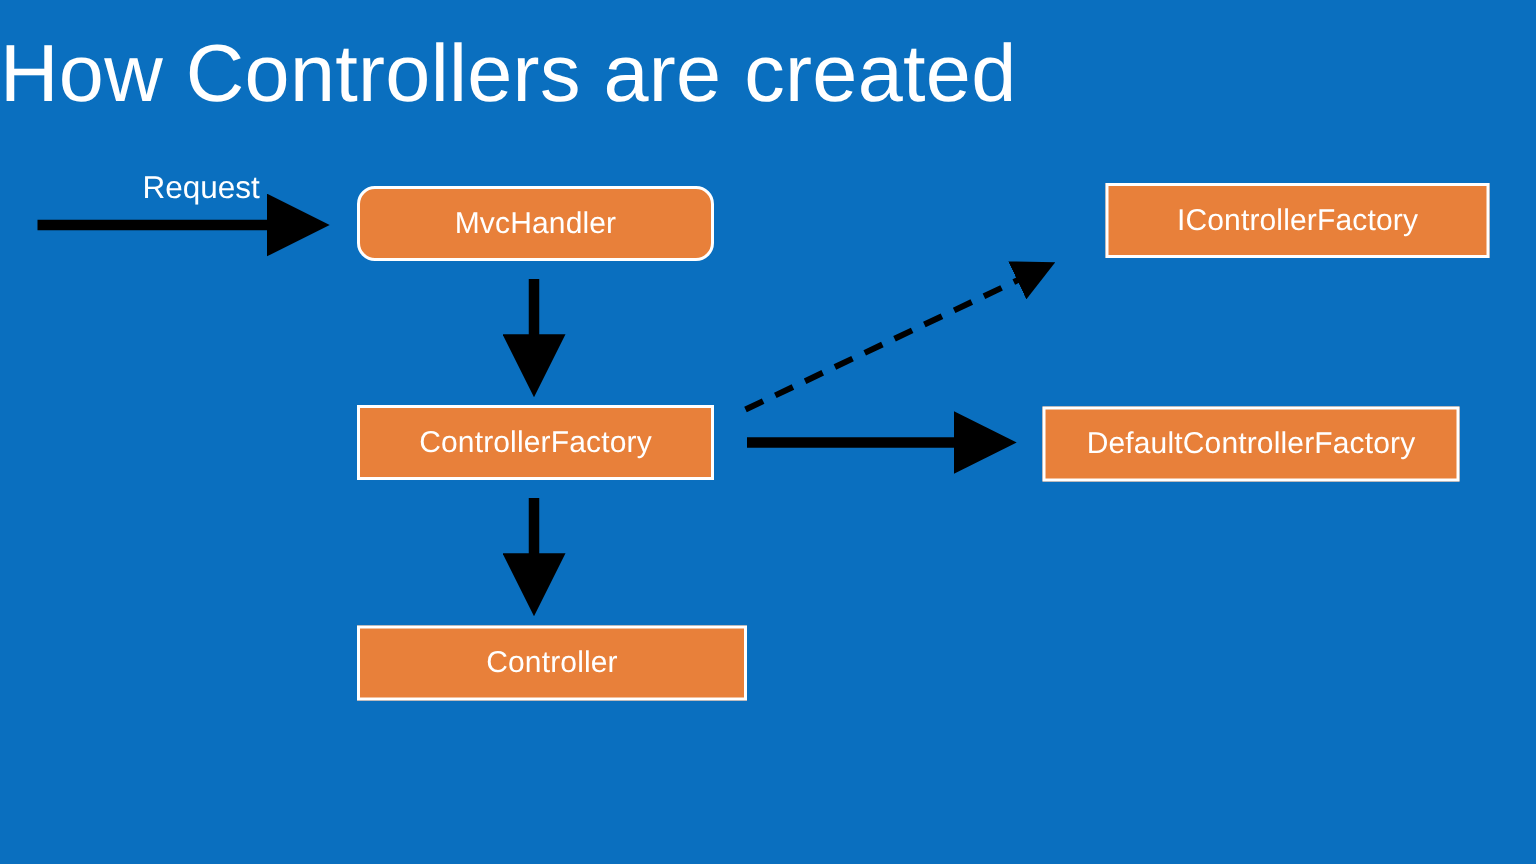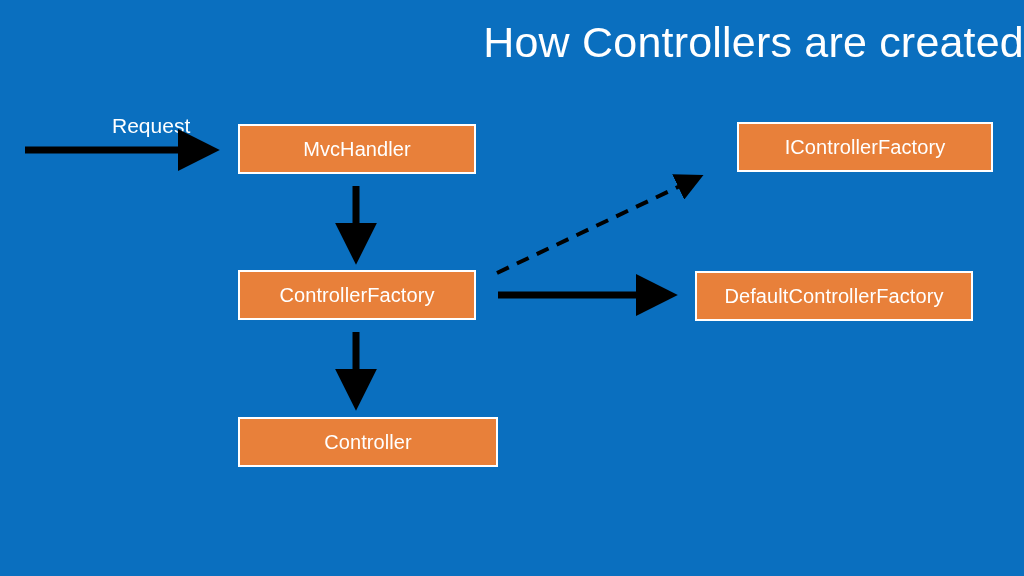--- a/index.html
+++ b/index.html
@@ -17,57 +17,56 @@
     width: 1024px;
     height: 576px;
     background: #0A6FBF;
     overflow: hidden;
   }
   #slide-title {
     position: absolute;
     left: 0;
     top: 18px;
     width: 1024px;
-    text-align: right;
+    text-align: left;
     color: #FFFFFF;
-    font-size: 43px;
+    font-size: 54px;
     font-weight: 400;
     letter-spacing: 0.2px;
     line-height: 1.15;
     white-space: nowrap;
   }
   .node-box {
     position: absolute;
     box-sizing: border-box;
     background: #E8803A;
     border: 2px solid #FFFFFF;
     display: flex;
     align-items: center;
     justify-content: center;
     color: #FFFFFF;
     font-size: 20px;
     font-weight: 400;
     letter-spacing: 0.1px;
     white-space: nowrap;
   }
-  #box-mvchandler        { left: 238px; top: 124px; width: 238px; height: 50px; }
+  #box-mvchandler        { left: 238px; top: 124px; width: 238px; height: 50px; border-radius: 12px; }
   #box-icontrollerfactory{ left: 737px; top: 122px; width: 256px; height: 50px; }
   #box-controllerfactory { left: 238px; top: 270px; width: 238px; height: 50px; }
   #box-defaultcontrollerfactory { left: 695px; top: 271px; width: 278px; height: 50px; }
   #box-controller        { left: 238px; top: 417px; width: 260px; height: 50px; }
 
   #label-request {
     position: absolute;
     left: 95px;
     top: 114px;
     color: #FFFFFF;
     font-size: 21px;
     font-weight: 400;
     white-space: nowrap;
-    margin-left: 17px;
   }
   #edge-layer {
     position: absolute;
     left: 0;
     top: 0;
     width: 1024px;
     height: 576px;
     pointer-events: none;
   }
 </style>

